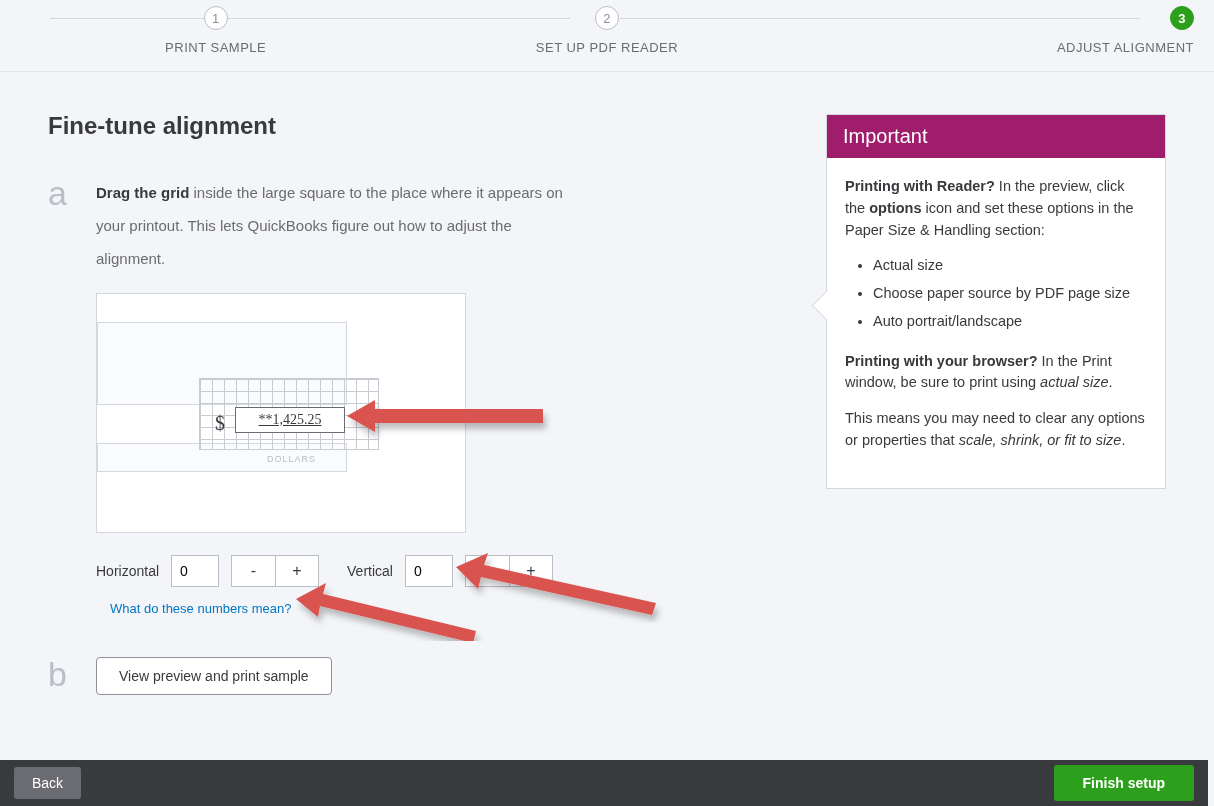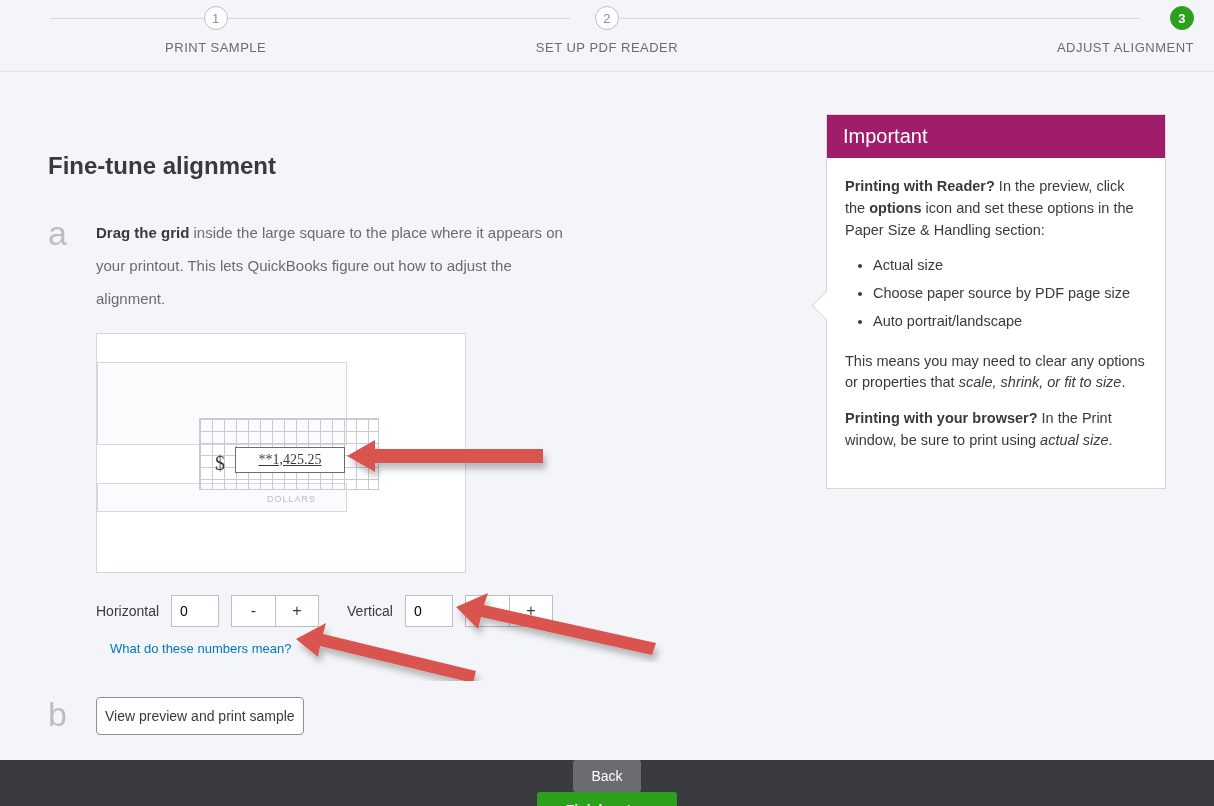--- a/index.html
+++ b/index.html
@@ -72,21 +72,20 @@
     gap: 40px;
   }
   .main-col { flex: 1; max-width: 760px; }
   .side-col { width: 340px; }
 
   h1.page-title {
     font-size: 24px;
     font-weight: 600;
     color: #393a3d;
     margin-bottom: 36px;
-    margin-top: 40px;
   }
 
   .section {
     display: flex;
     gap: 22px;
     margin-bottom: 18px;
   }
   .section-letter {
     font-size: 34px;
     color: #babec5;
@@ -206,21 +205,21 @@
     display: inline-block;
     margin-top: 14px;
     margin-left: 14px;
     font-size: 13px;
     color: #0077c5;
     text-decoration: none;
   }
 
   .preview-btn {
     margin-top: 0;
-    padding: 10px 8px;
+    padding: 10px 22px;
     border: 1px solid #8d9096;
     background: #fff;
     border-radius: 4px;
     font-size: 14px;
     color: #393a3d;
     cursor: pointer;
   }
 
   
   .callout {
@@ -253,28 +252,27 @@
   }
   .callout-body p { margin-bottom: 14px; }
   .callout-body ul { margin: 0 0 18px 28px; }
   .callout-body li { margin-bottom: 6px; }
   .callout-body em { font-style: italic; }
   .callout-body b { font-weight: 600; }
 
   
   .footer {
     position: absolute;
-    left: 0; right: 0; bottom: 0;
+    left: 0; right: 6px; bottom: 0;
     height: 46px;
     background: #393a3d;
     display: flex;
     align-items: center;
     justify-content: space-between;
     padding: 0 14px;
-    flex-direction: column;
   }
   .btn-back {
     background: #6b6c72;
     color: #fff;
     border: none;
     padding: 8px 18px;
     font-size: 14px;
     border-radius: 3px;
     cursor: pointer;
   }
@@ -390,24 +388,24 @@
       <div class="callout-body">
         <p>
           <b>Printing with Reader?</b><span> In the preview, click the </span><b>options</b><span> icon and set these options in the Paper Size &amp; Handling section:</span>
         </p>
         <ul>
           <li>Actual size</li>
           <li>Choose paper source by PDF page size</li>
           <li>Auto portrait/landscape</li>
         </ul>
         <p>
-          <span>This means you may need to clear any options or properties that </span><em>scale, shrink, or fit to size</em><span>.</span>
+          <b>Printing with your browser?</b><span> In the Print window, be sure to print using </span><em>actual size</em><span>.</span>
         </p>
         <p>
-          <b>Printing with your browser?</b><span> In the Print window, be sure to print using </span><em>actual size</em><span>.</span>
+          <span>This means you may need to clear any options or properties that </span><em>scale, shrink, or fit to size</em><span>.</span>
         </p>
       </div>
     </div>
   </div>
 </div>
 
 <div class="footer">
   <button class="btn-back">Back</button>
   <button class="btn-finish">Finish setup</button>
 </div>

